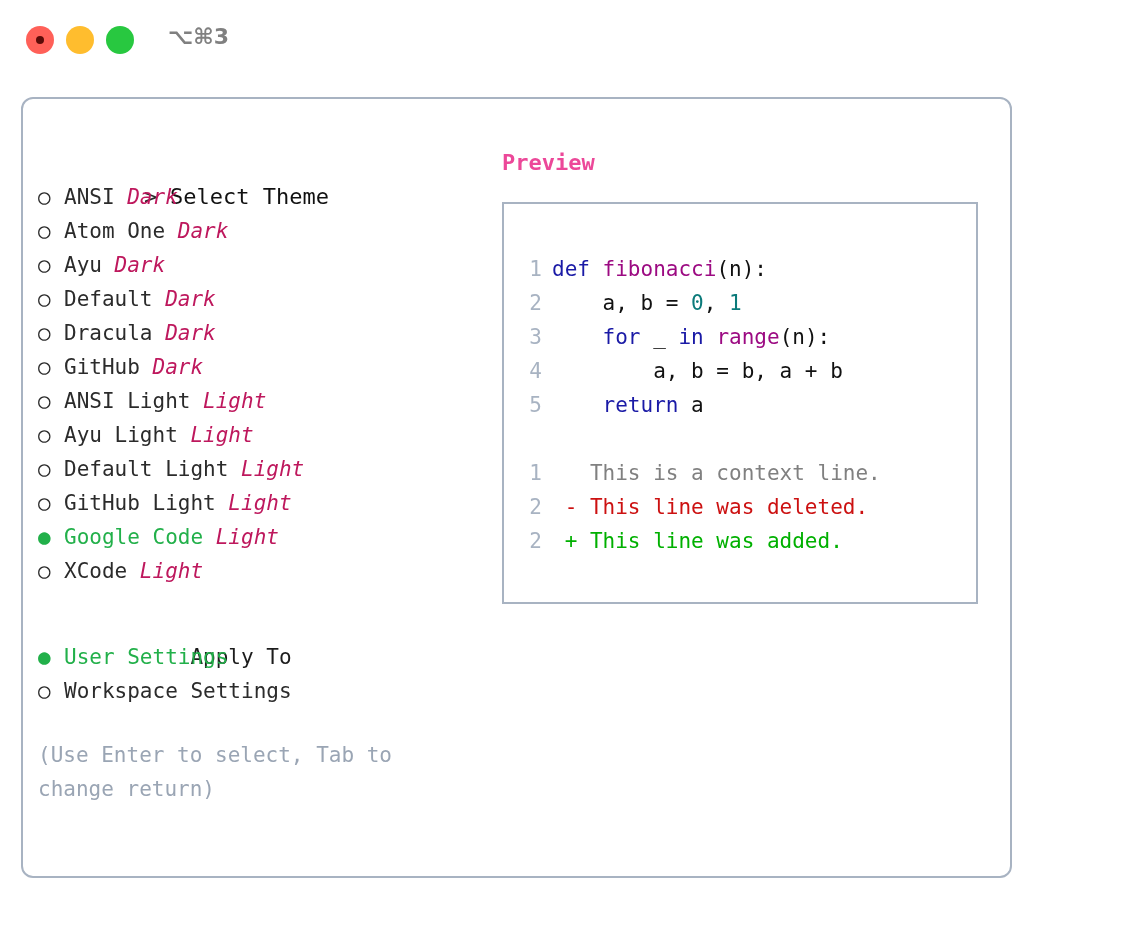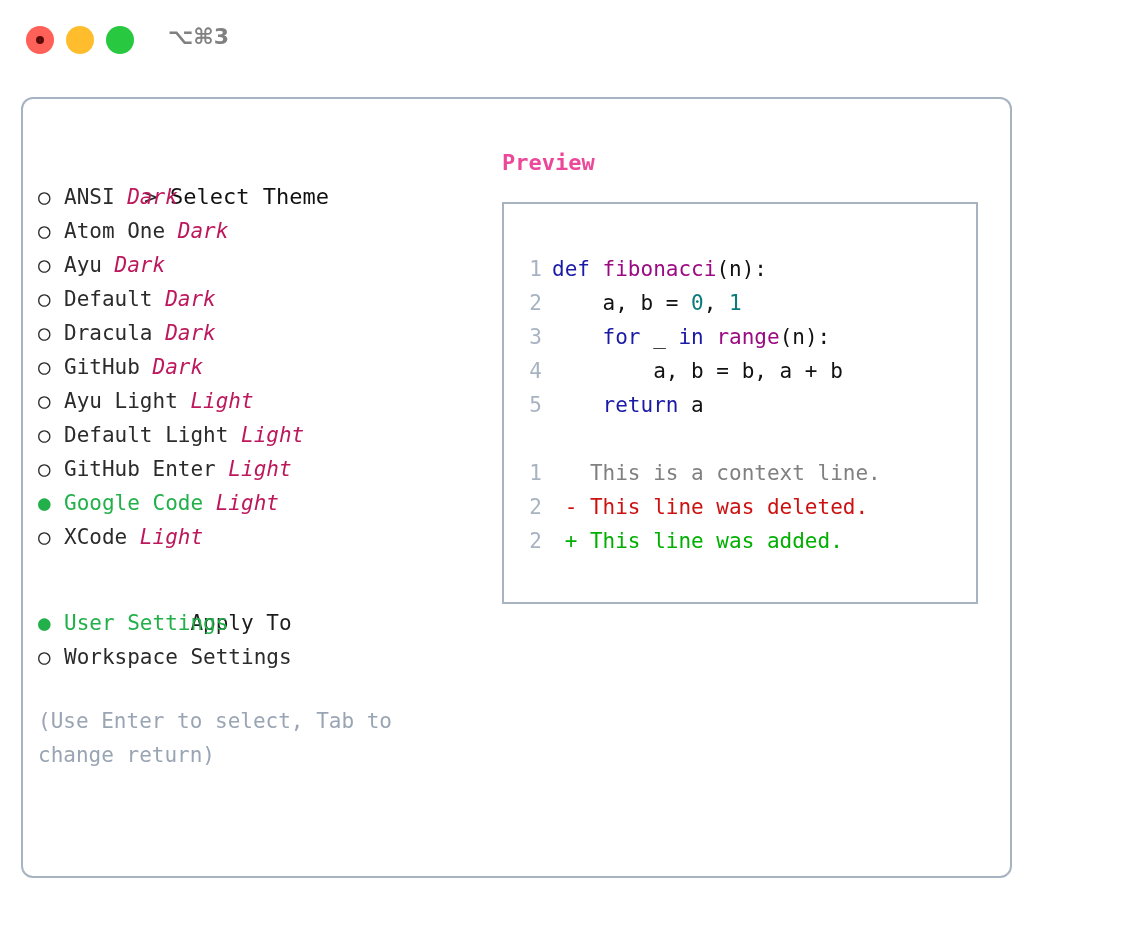--- a/index.html
+++ b/index.html
@@ -183,23 +183,24 @@
         <span class="marker">&gt;</span><span>Select Theme</span>
       </div>
 
       <div id="theme-list">
           <div class="row"><span class="marker">○</span><span class="theme-name">ANSI</span><span class="variant"> Dark</span></div>
           <div class="row"><span class="marker">○</span><span class="theme-name">Atom One</span><span class="variant"> Dark</span></div>
           <div class="row"><span class="marker">○</span><span class="theme-name">Ayu</span><span class="variant"> Dark</span></div>
           <div class="row"><span class="marker">○</span><span class="theme-name">Default</span><span class="variant"> Dark</span></div>
           <div class="row"><span class="marker">○</span><span class="theme-name">Dracula</span><span class="variant"> Dark</span></div>
           <div class="row"><span class="marker">○</span><span class="theme-name">GitHub</span><span class="variant"> Dark</span></div>
+          <div class="row"><span class="marker">○</span><span class="theme-name">ANSI Light</span><span class="variant"> Light</span></div>
           <div class="row"><span class="marker">○</span><span class="theme-name">Ayu Light</span><span class="variant"> Light</span></div>
           <div class="row"><span class="marker">○</span><span class="theme-name">Default Light</span><span class="variant"> Light</span></div>
-          <div class="row"><span class="marker">○</span><span class="theme-name">GitHub Enter</span><span class="variant"> Light</span></div>
+          <div class="row"><span class="marker">○</span><span class="theme-name">GitHub Light</span><span class="variant"> Light</span></div>
           <div class="row"><span class="marker sel">●</span><span class="theme-name sel">Google Code</span><span class="variant"> Light</span></div>
           <div class="row"><span class="marker">○</span><span class="theme-name">XCode</span><span class="variant"> Light</span></div>
         </div>
 
       <div id="apply-group">
         <div class="row">
           <span class="marker"> </span><span>Apply To</span>
         </div>
         <div id="apply-list">
             <div class="row"><span class="marker sel">●</span><span class="theme-name sel">User Settings</span></div>

